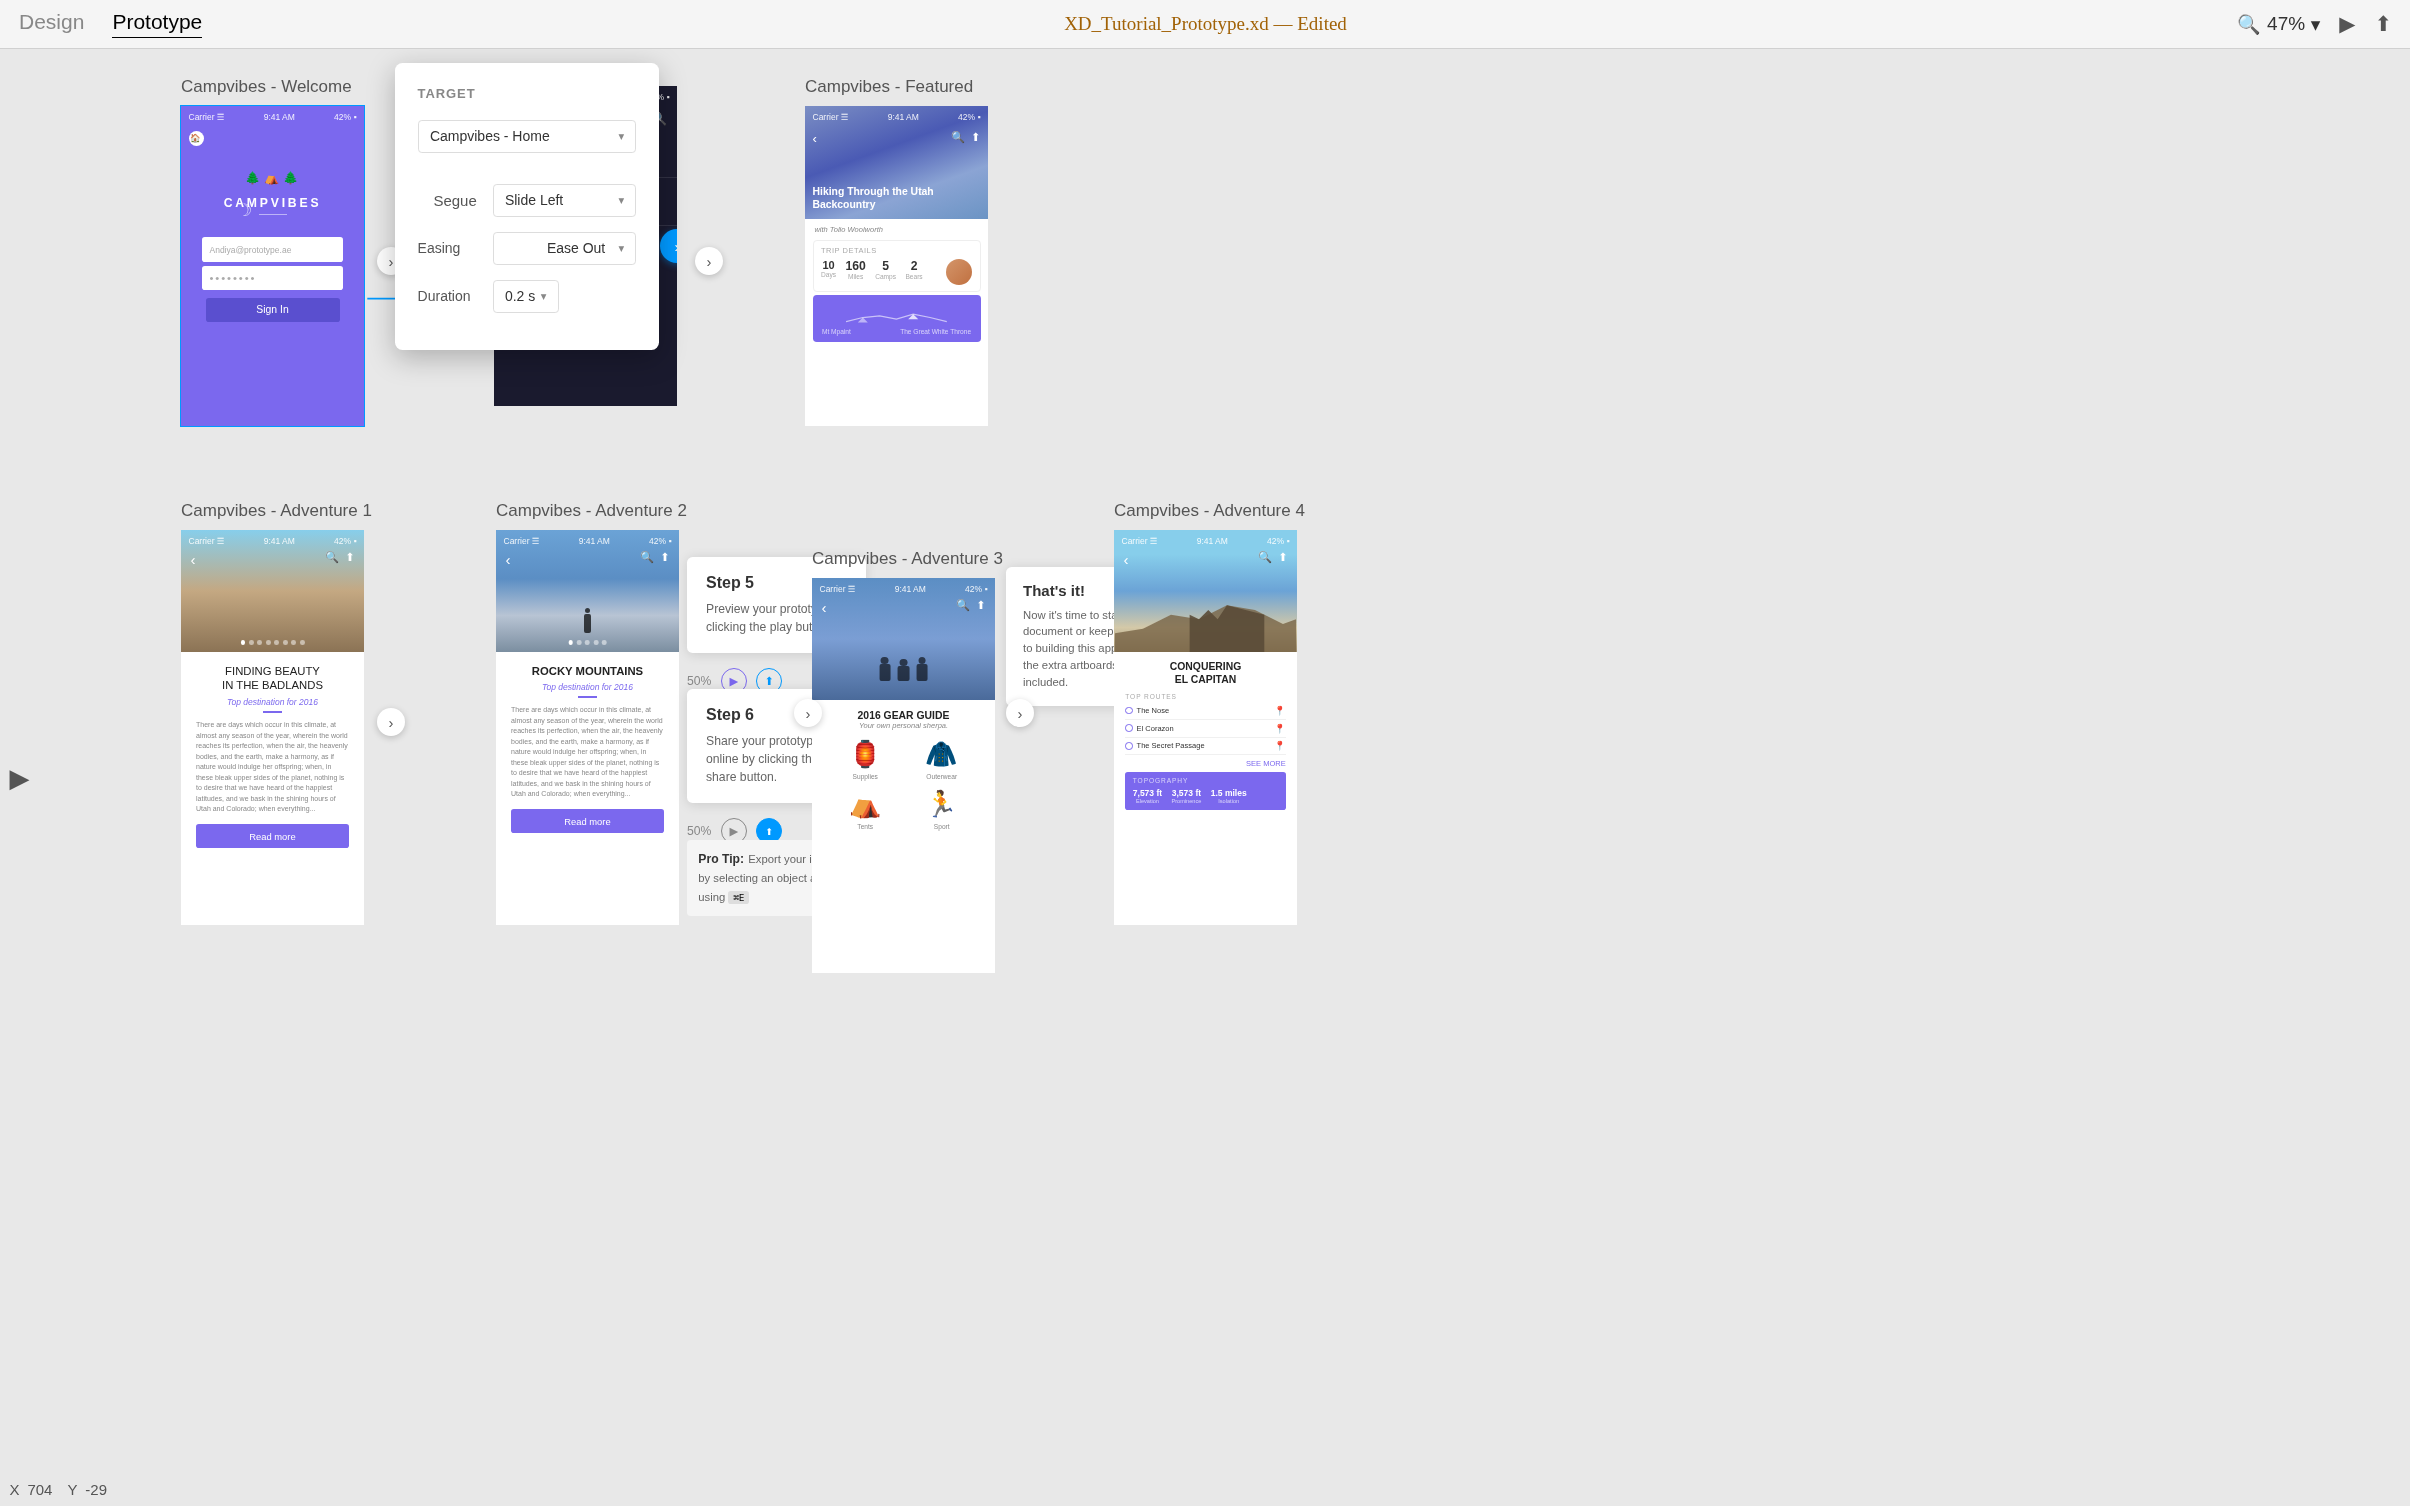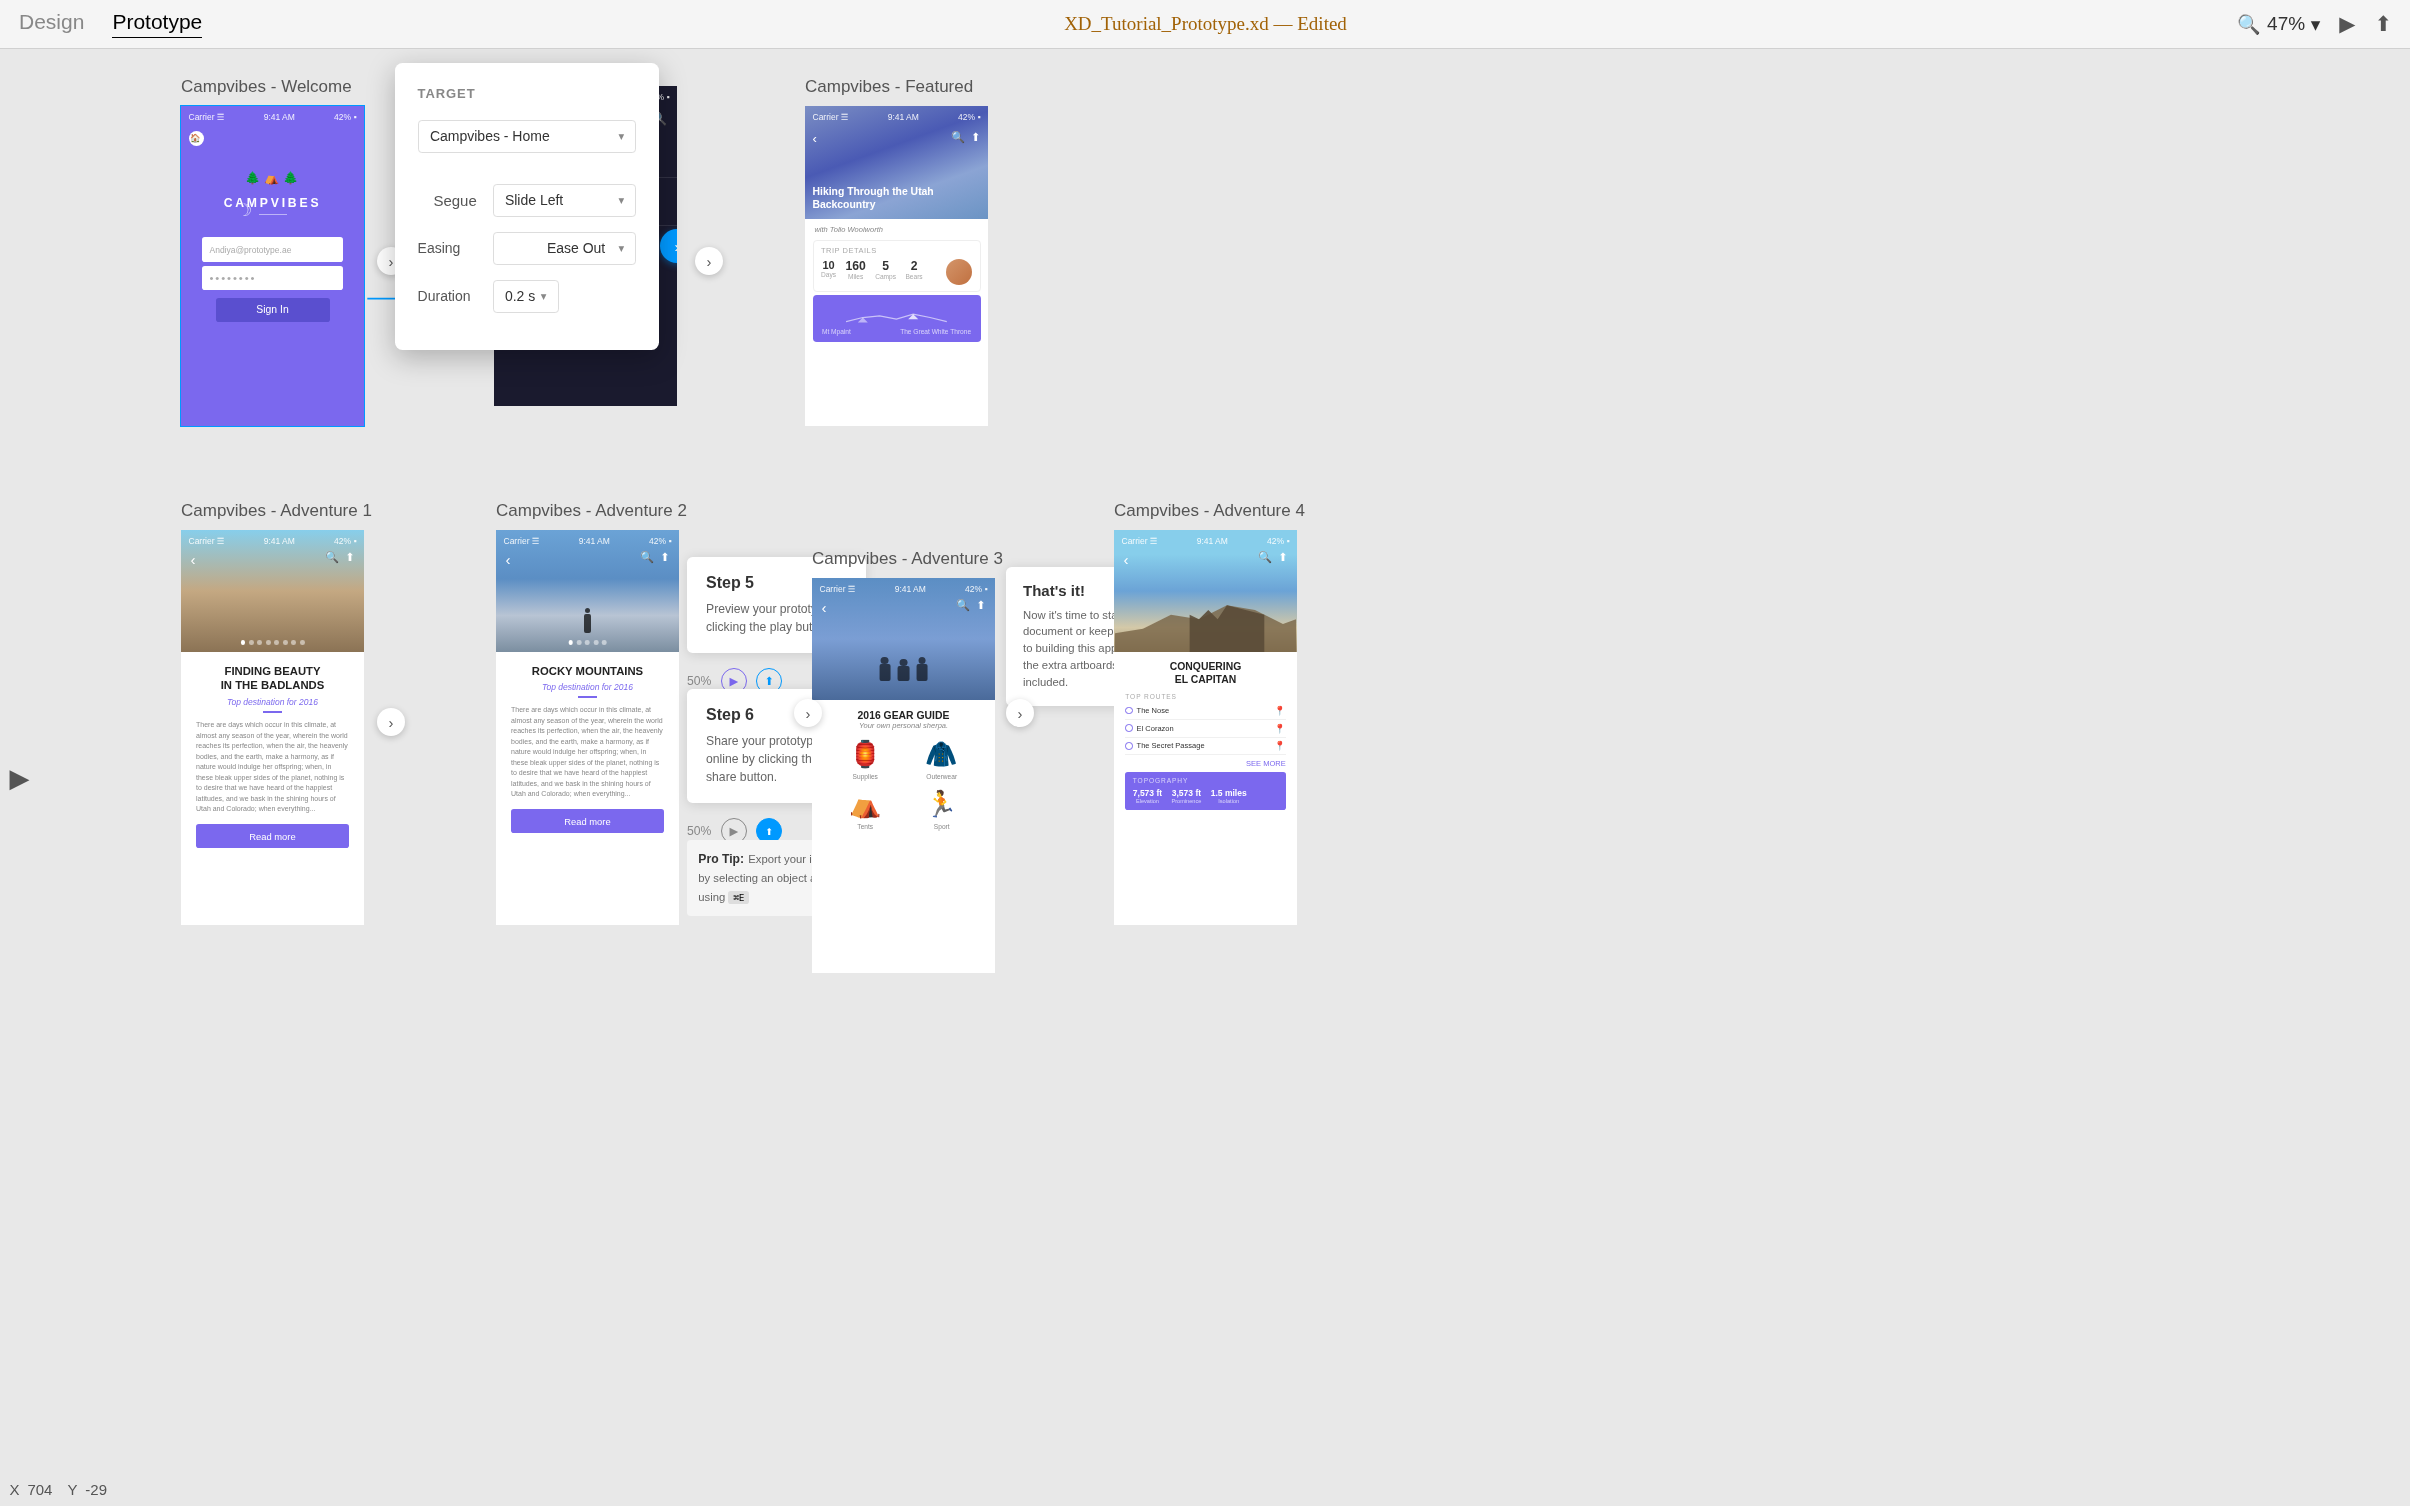--- a/index.html
+++ b/index.html
@@ -237,21 +237,21 @@
         <div style="color: white; font-size: 12.2px; font-weight: bold; letter-spacing: 2.8px; margin-top: 11.3px; text-align: center;">CAMPVIBES</div>
         <div style="width: 28px; height: 0.9px; background: rgba(255,255,255,0.5); margin: 3.8px auto;"></div>
 
         <div style="background: white; border-radius: 2.8px; width: 141px; height: 24.5px; margin: 19px 0 3.8px; display: flex; align-items: center; padding: 0 7.5px; font-size: 8.5px; color: #aaa;">
           <span>Andiya@prototype.ae</span>
         </div>
         <div style="background: white; border-radius: 2.8px; width: 141px; height: 24.5px; margin: 0 0 7.5px; display: flex; align-items: center; padding: 0 7.5px; font-size: 11.3px; color: #aaa; letter-spacing: 1.9px;">
           ••••••••
         </div>
 
-        <div style="background: #5a4fcf; color: white; border-radius: 2.8px; width: 114px; height: 24.5px; display: flex; align-items: center; justify-content: center; font-size: 10.4px; cursor: pointer;">
+        <div style="background: #5a4fcf; color: white; border-radius: 2.8px; width: 134px; height: 24.5px; display: flex; align-items: center; justify-content: center; font-size: 10.4px; cursor: pointer;">
           <span>Sign In</span>
         </div>
       </div>
 
       <div style="position: absolute; top: 24.5px; left: 7.5px; background: white; border-radius: 50%; width: 15px; height: 15px; display: flex; align-items: center; justify-content: center; font-size: 8.5px;">🏠</div>
     </div>
   </div>
 
   <div class="nav-arrow" style="left: 377px; top: 198px;">›</div>
 
@@ -424,21 +424,21 @@
           <div style="width: 4.7px; height: 4.7px; border-radius: 50%; background: rgba(255,255,255,0.5);"></div>
           <div style="width: 4.7px; height: 4.7px; border-radius: 50%; background: rgba(255,255,255,0.5);"></div>
           <div style="width: 4.7px; height: 4.7px; border-radius: 50%; background: rgba(255,255,255,0.5);"></div>
           <div style="width: 4.7px; height: 4.7px; border-radius: 50%; background: rgba(255,255,255,0.5);"></div>
           <div style="width: 4.7px; height: 4.7px; border-radius: 50%; background: rgba(255,255,255,0.5);"></div>
           <div style="width: 4.7px; height: 4.7px; border-radius: 50%; background: rgba(255,255,255,0.5);"></div>
         </div>
       </div>
 
       <div style="padding: 11.3px 15px;">
-        <div style="font-size: 11.3px; font-weight: bold; color: #222; text-align: center; text-transform: uppercase; line-height: 1.3;">FINDING BEAUTY<br>IN THE BADLANDS</div>
+        <div style="font-size: 11.3px; font-weight: normal; color: #222; text-align: center; text-transform: uppercase; line-height: 1.3;">FINDING BEAUTY<br>IN THE BADLANDS</div>
         <div style="font-size: 8.5px; color: #7b68ee; text-align: center; font-style: italic; margin: 3.8px 0 1.9px;">Top destination for 2016</div>
         <div style="width: 19px; height: 1.9px; background: #7b68ee; margin: 3.8px auto 7.5px;"></div>
         <div style="font-size: 7px; color: #888; line-height: 1.5; margin-bottom: 9.4px;">There are days which occur in this climate, at almost any season of the year, wherein the world reaches its perfection, when the air, the heavenly bodies, and the earth, make a harmony, as if nature would indulge her offspring; when, in these bleak upper sides of the planet, nothing is to desire that we have heard of the happiest latitudes, and we bask in the shining hours of Utah and Colorado; when everything...</div>
         <div style="display: block; background: #7b68ee; color: white; text-align: center; border-radius: 2.8px; padding: 6.6px; font-size: 9.4px; cursor: pointer;">
           <span>Read more</span>
         </div>
       </div>
     </div>
   </div>
 

